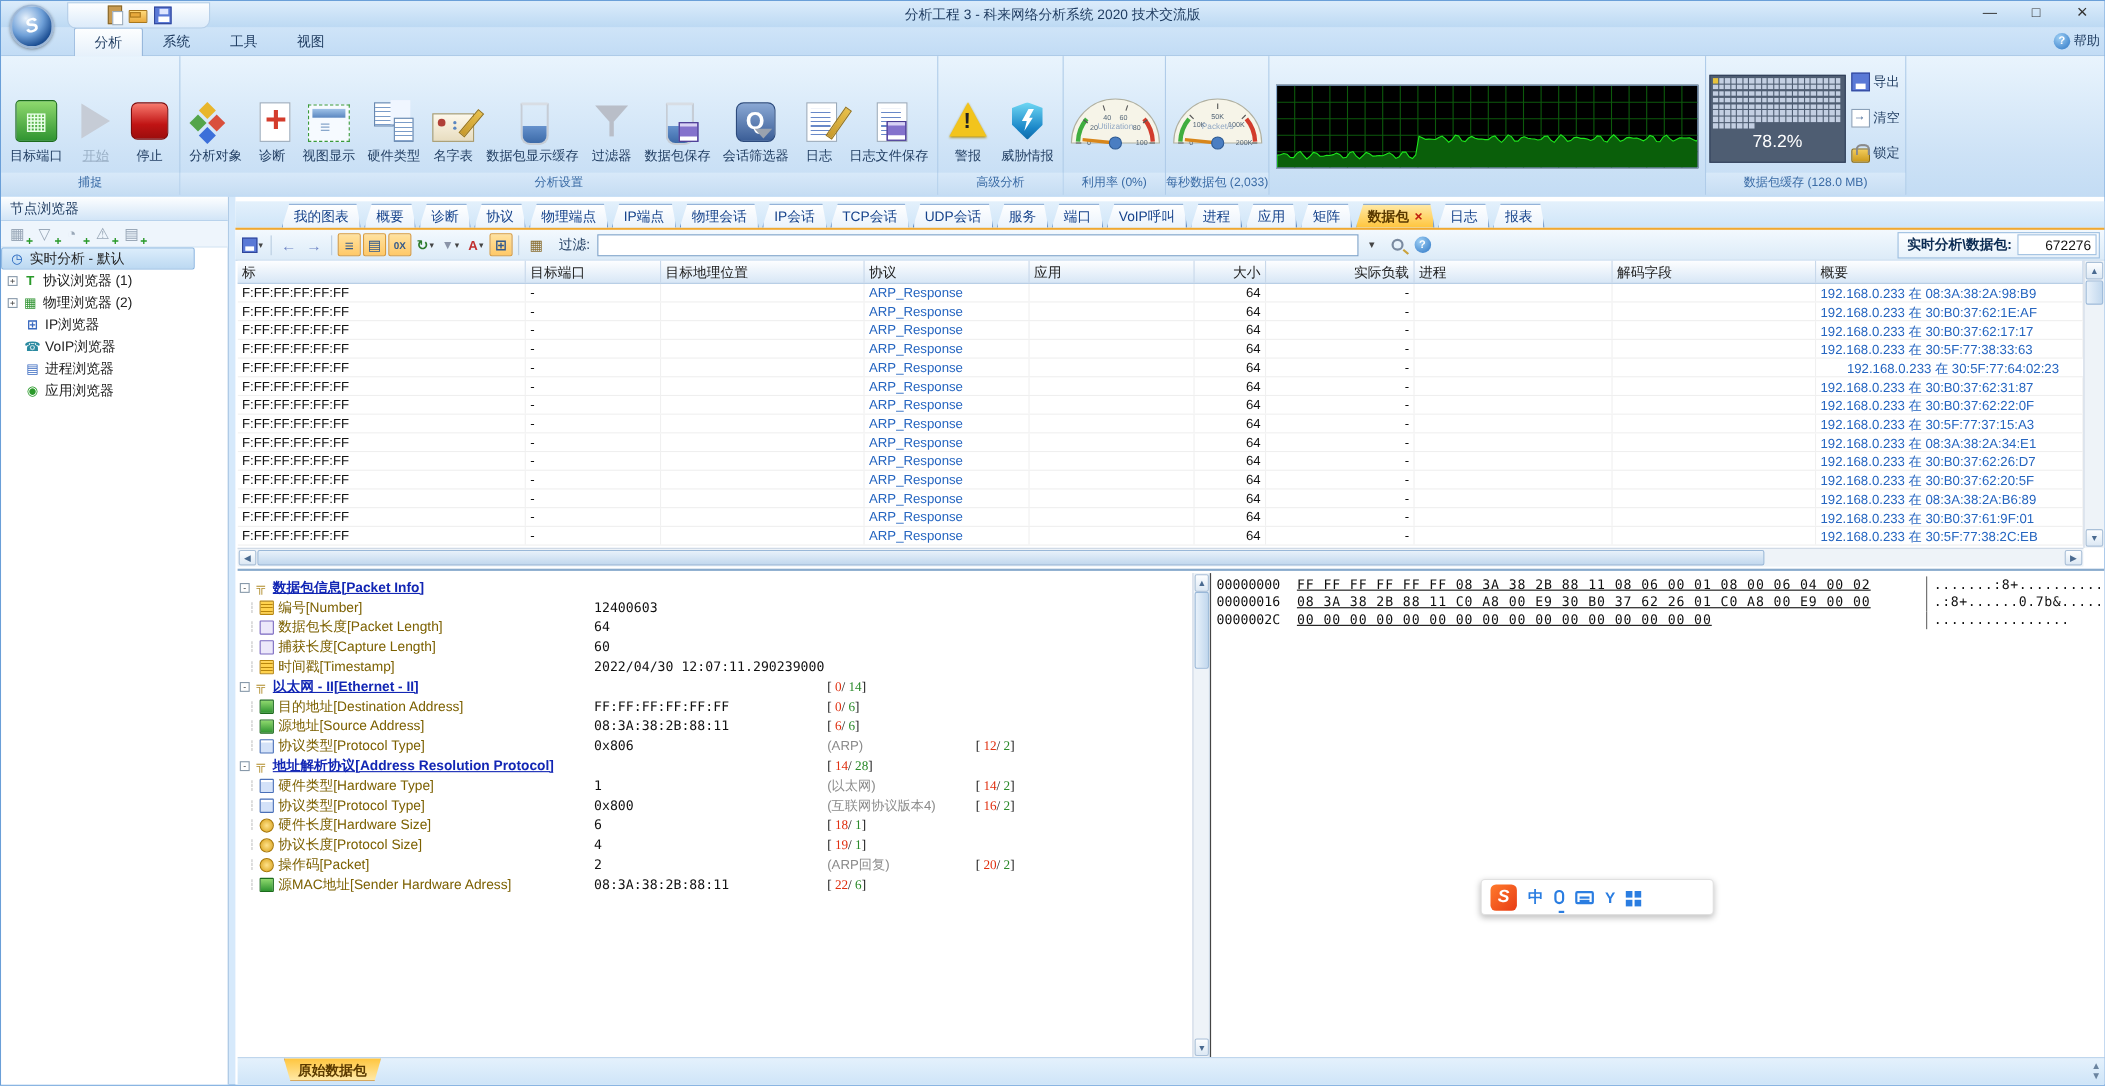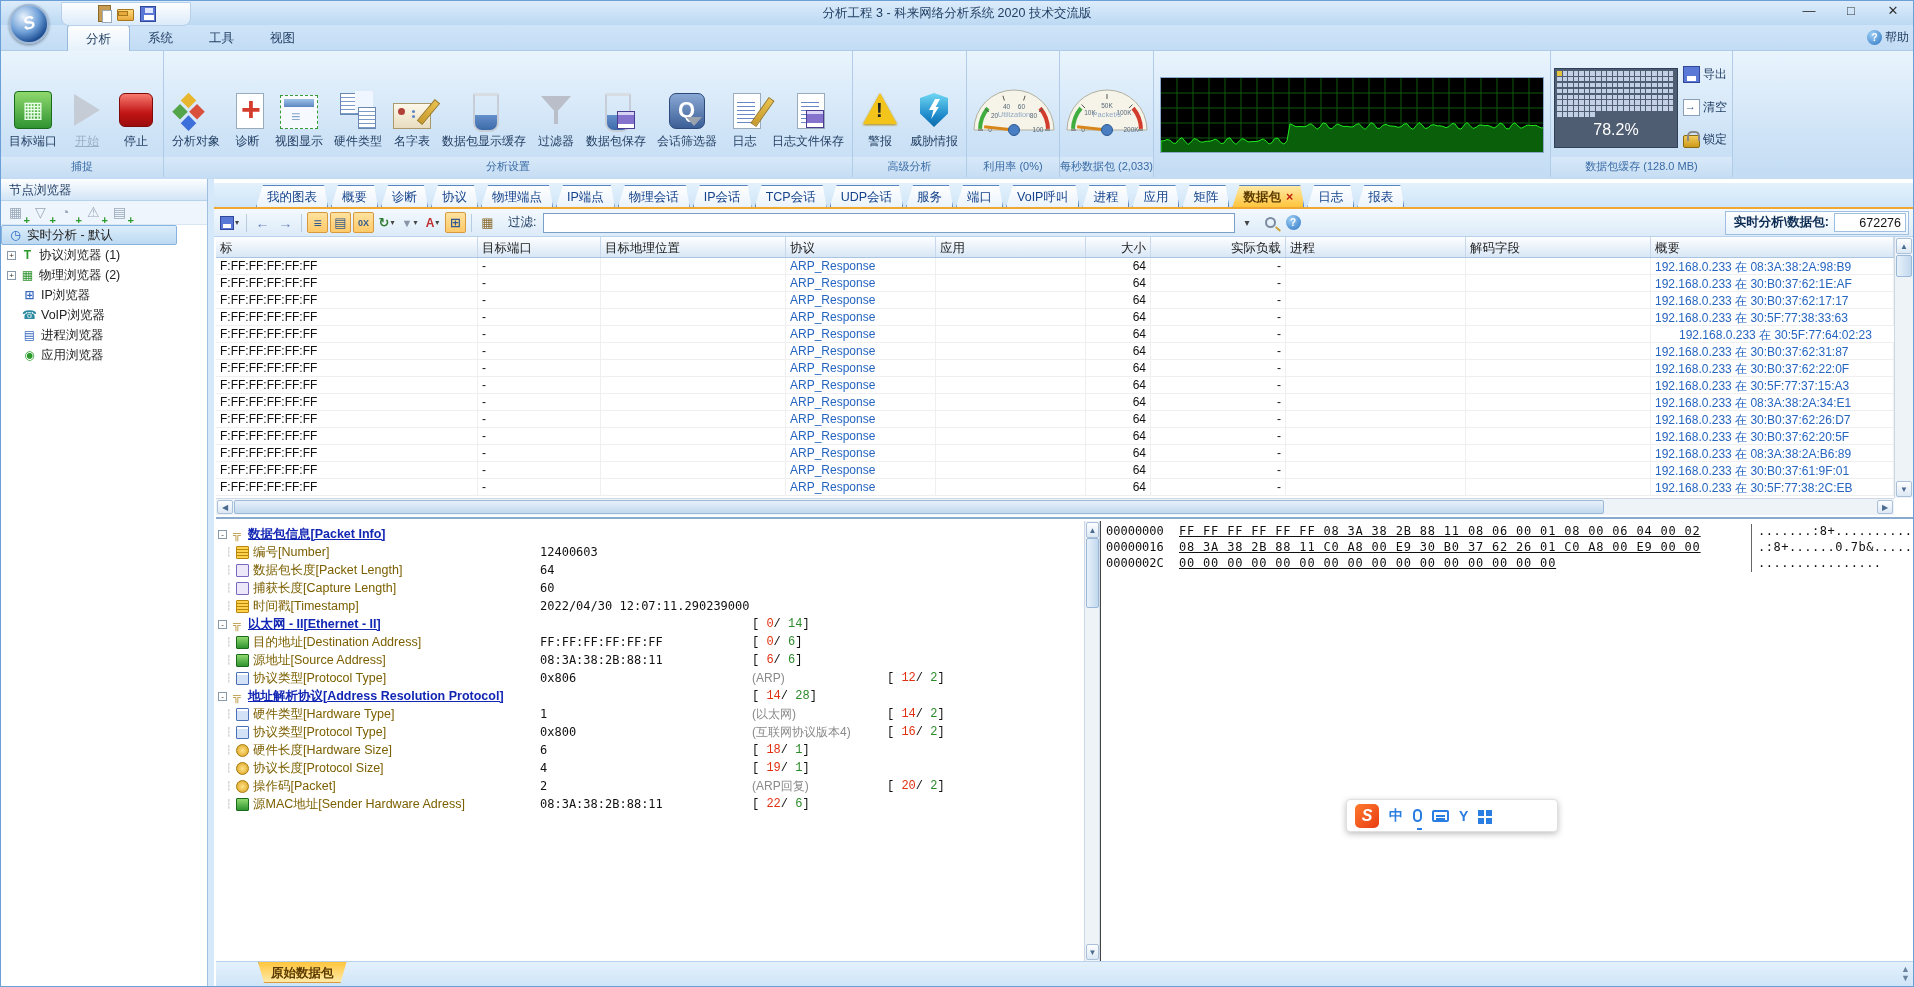--- a/index.html
+++ b/index.html
@@ -147,21 +147,21 @@
   
   #bottompane { position:absolute; left:2px; top:338px; right:0; bottom:25px; border-top:2px solid #88aacc; background:#fff; }
   #decode { position:absolute; left:0; top:2px; width:868px; bottom:0; overflow:hidden; padding-top:4px; }
   .drow { height:18px; display:flex; align-items:center; white-space:nowrap; font-size:12.5px; }
   .dlabelzone { width:324px; flex:none; display:flex; align-items:center; overflow:hidden; }
   .dconn { width:14px; color:#b0b0b0; font-size:9px; text-align:center; flex:none; }
   .dlabel-leaf { color:#7c6000; }
   .dlabel-sec { color:#1226b4; font-weight:bold; text-decoration:underline; }
   .dvalue { width:212px; flex:none; font-family:"DejaVu Sans Mono","Liberation Mono",monospace; font-size:12px; color:#111; }
   .dcomment { width:135px; flex:none; color:#8a8a8a; font-size:12px; }
-  .bk { color:#111; font-family:Liberation Mono, monospace; font-size:12px; }
+  .bk { color:#111; font-family:Liberation Serif, serif; font-size:12px; }
   .bo { color:#e03010; } .bl { color:#2a8a2a; }
   .lico { width:13px; height:13px; margin-right:4px; flex:none; position:relative; border-radius:1px; }
   .list-icon { background:repeating-linear-gradient(#ffd24d,#ffd24d 2px,#b8860b 2px,#b8860b 3px); border:1px solid #b8860b; }
   .page-icon { background:#ece8fa; border:1px solid #7a68c0; }
   .mac-icon { background:linear-gradient(#8fd96e,#2f9431); border:1px solid #1c6b1c; }
   .proto-icon { background:#d4e2f8; border:1px solid #4a70b8; box-shadow:inset 0 2px 0 #fff; }
   .dot-icon { background:radial-gradient(#ffe28a,#d8a018); border:1px solid #a87808; border-radius:50%; }
   .tree-node-icon { width:14px; height:13px; margin-right:4px; color:#b08c2a; font-weight:bold; font-size:11px; line-height:12px; flex:none; text-align:center; }
 
   #dscroll { position:absolute; left:868px; top:2px; width:16px; bottom:0; background:#eef3f8; border-left:1px solid #cdd8e4; border-right:1px solid #cdd8e4; }

